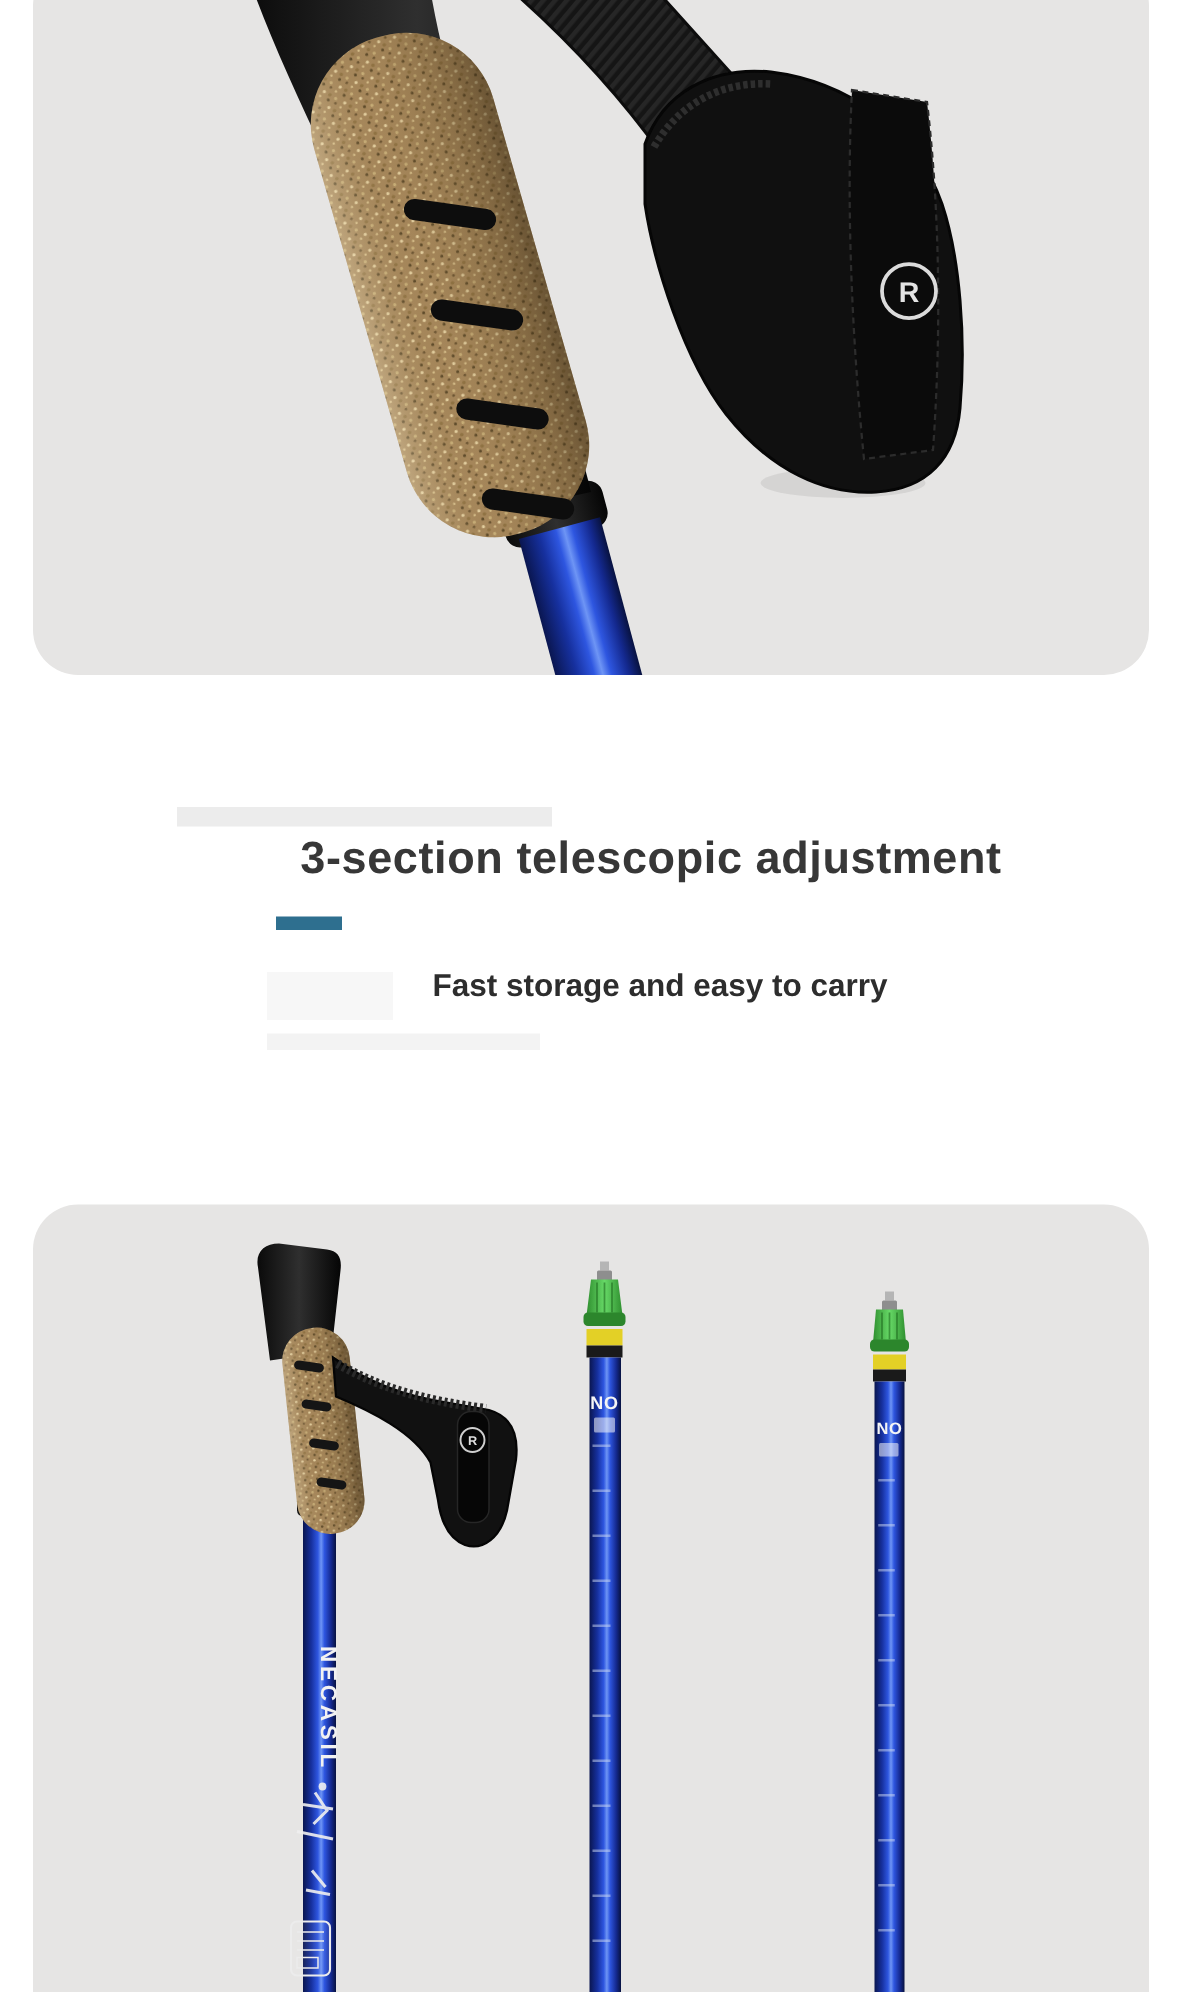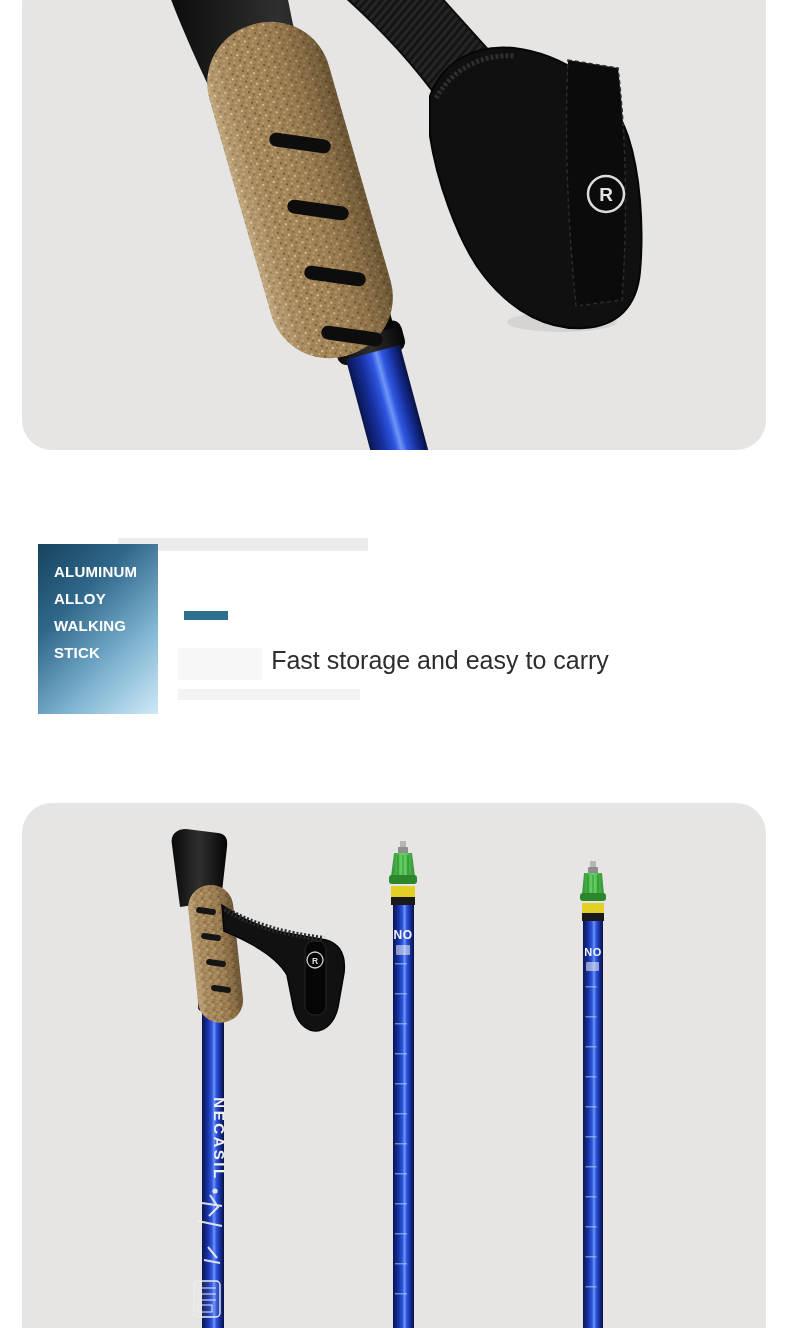--- a/index.html
+++ b/index.html
@@ -9,21 +9,21 @@
   #topPanel{left:22px;top:-26px;width:744px;height:476px;border-radius:30px;}
   #bottomPanel{left:22px;top:803px;width:744px;height:525px;border-radius:30px 30px 0 0;}
   .photo-panel svg{display:block;width:100%;height:100%;}
   .badge{position:absolute;left:38px;top:544px;width:120px;height:170px;box-sizing:border-box;
          padding:14px 0 0 16px;color:#ffffff;font-weight:bold;font-size:15px;line-height:27px;
          letter-spacing:.2px;background:linear-gradient(135deg,#16435f 0%,#2f678a 32%,#7fb4d2 68%,#cfe9f6 100%);}
   .title{position:absolute;left:94px;top:556px;width:680px;text-align:center;
          font-size:30px;font-weight:bold;color:#373737;letter-spacing:.4px;}
   .dash{position:absolute;left:184px;top:611px;width:44px;height:9px;background:#2e6f8f;}
   .subtitle{position:absolute;left:140px;top:646px;width:600px;text-align:center;
-            font-size:25px;font-weight:400;color:#2d2d2d;}
+            font-size:21px;font-weight:700;color:#2d2d2d;}
   .note{position:absolute;left:137px;top:733px;width:600px;text-align:center;
         font-size:17px;font-weight:bold;color:#1f1f1f;letter-spacing:.2px;}
   .ghost{position:absolute;}
   .ghost.g1{left:118px;top:538px;width:250px;height:13px;background:#ececec;}
   .ghost.g2{left:178px;top:648px;width:84px;height:32px;background:#f7f7f7;}
   .ghost.g3{left:178px;top:689px;width:182px;height:11px;background:#f3f3f3;}
 </style>
 </head>
 <body>
 
@@ -105,27 +105,22 @@
         <circle cx="584" cy="220" r="18" fill="none" stroke="#dcdcdc" stroke-width="2.5"></circle>
         <text x="584" y="227" text-anchor="middle" font-size="19" font-weight="bold" fill="#e4e4e4">R</text>
       </g>
     </svg>
   </div>
 
   <div class="ghost g1"></div>
   <div class="ghost g2"></div>
   <div class="ghost g3"></div>
 
-  <div class="badge">
-    <div>ALUMINUM</div>
-    <div>ALLOY</div>
-    <div>WALKING</div>
-    <div>STICK</div>
-  </div>
-
+
+  <div class="title">3-section telescopic adjustment</div>
   <div class="dash"></div>
   <div class="subtitle">Fast storage and easy to carry</div>
 
   <div class="photo-panel" id="bottomPanel">
     <svg viewBox="0 0 744 525">
       <defs>
         <pattern id="corkB" width="8" height="8" patternUnits="userSpaceOnUse">
           <rect width="8" height="8" fill="#a5865a"></rect>
           <circle cx="1.5" cy="2" r="0.8" fill="#e3cfa0"></circle>
           <circle cx="5" cy="1" r="0.7" fill="#6b5432"></circle>

